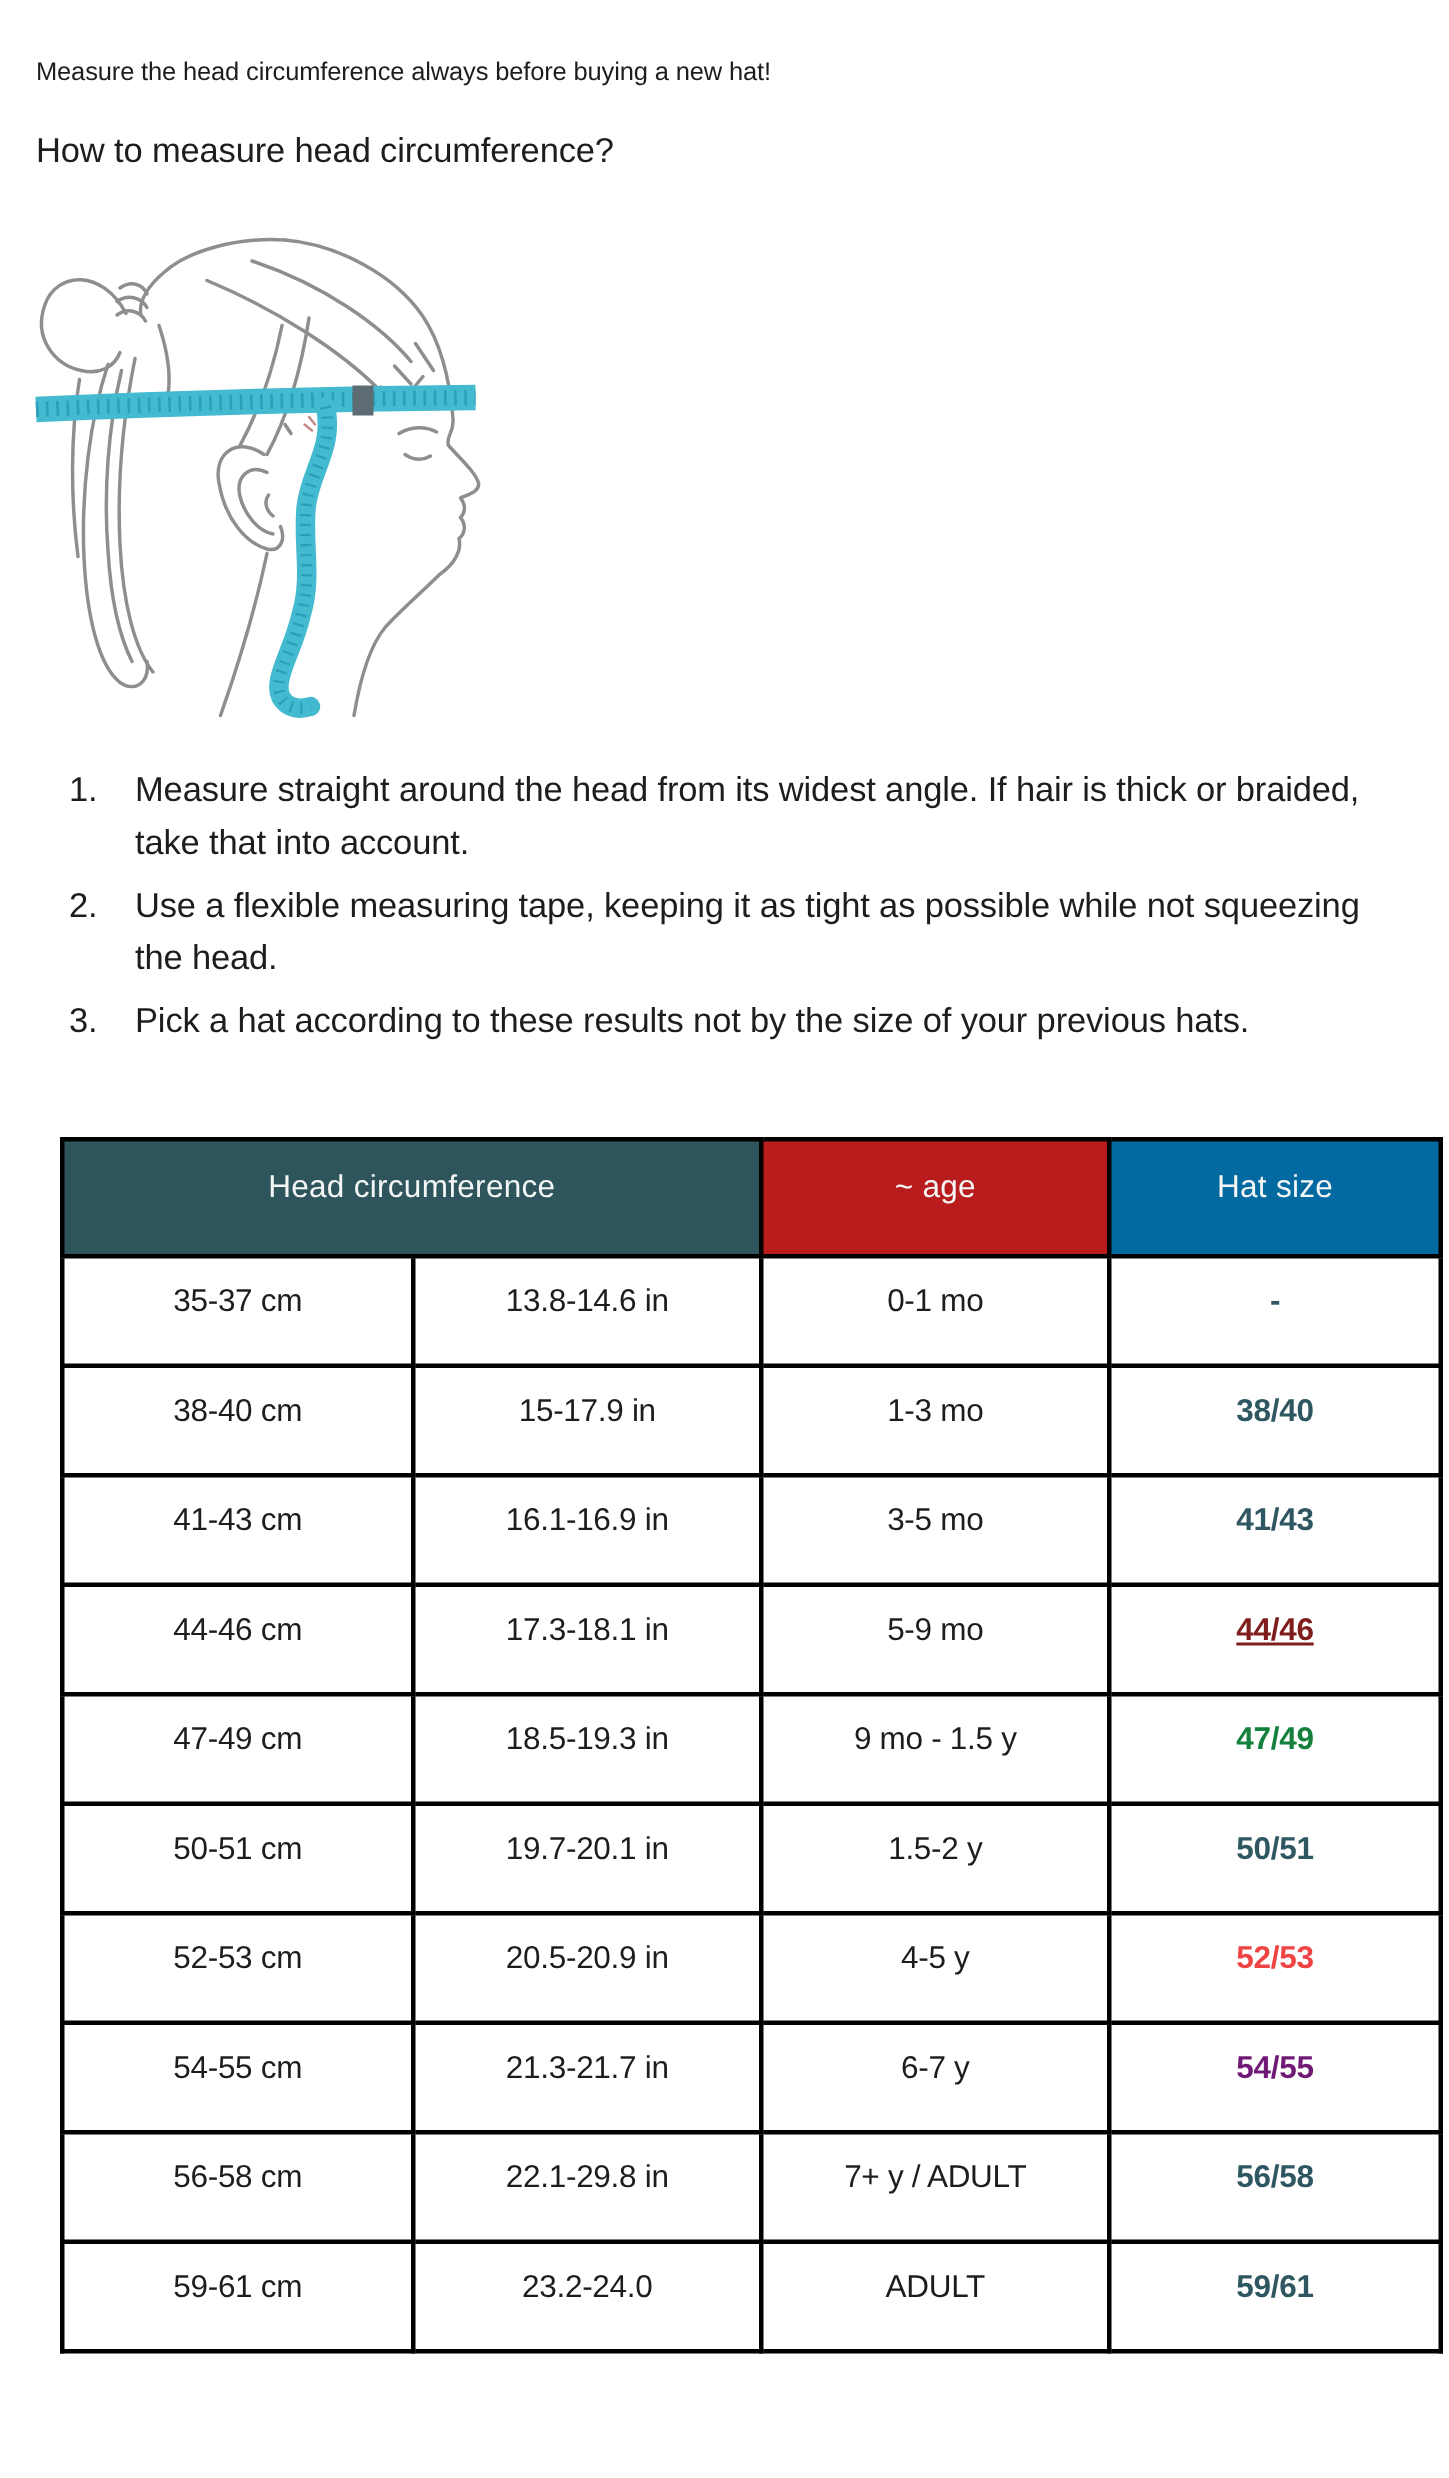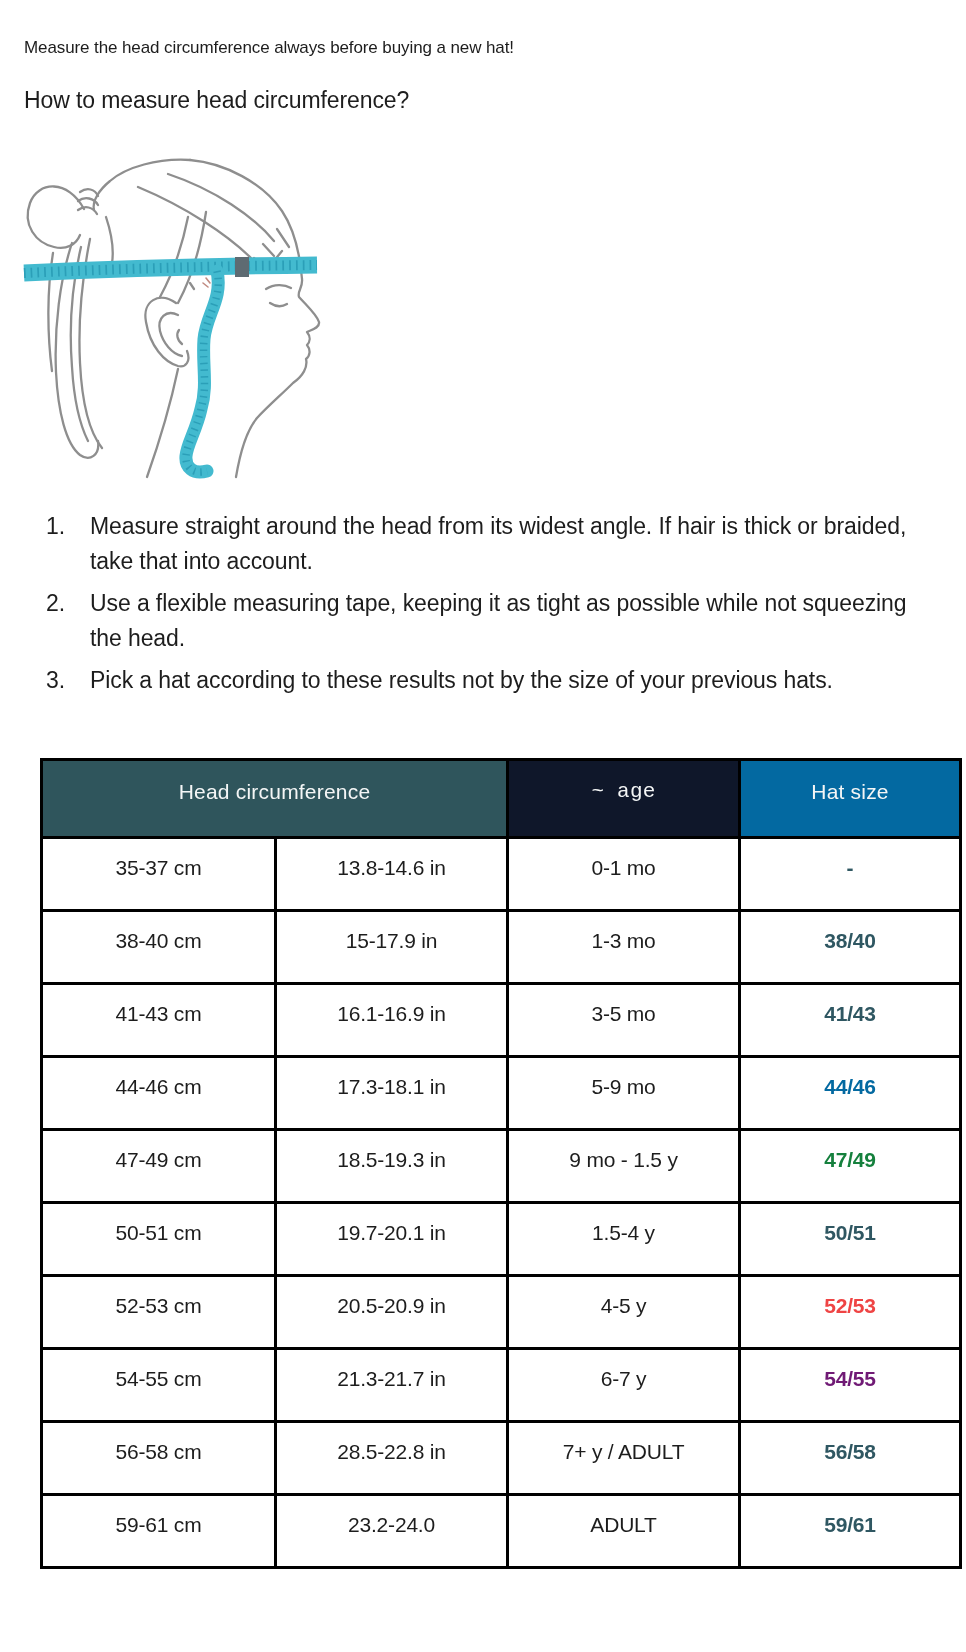--- a/index.html
+++ b/index.html
@@ -125,21 +125,21 @@
   <table class="size-table">
     <colgroup>
         <col class="c1">
         <col class="c2">
         <col class="c3">
         <col class="c4">
       </colgroup>
     <thead>
       <tr>
         <th colspan="2" style="background: rgb(47, 85, 92); color: rgb(244, 246, 246);">Head circumference</th>
-        <th style="background: #0f172a; color: rgb(244, 246, 246); font-family: Liberation Mono, monospace;">~ age</th>
+        <th style="background: #b91c1c; color: rgb(244, 246, 246);">~ age</th>
         <th style="background: #0369a1; color: rgb(244, 246, 246);">Hat size</th>
       </tr>
     </thead>
     <tbody id="size-rows">
         <tr>
           <td>35-37 cm</td>
           <td>13.8-14.6 in</td>
           <td>0-1 mo</td>
           <td class="hat-size" style="color: rgb(47, 87, 98);">-</td>
         </tr>
@@ -152,49 +152,49 @@
         <tr>
           <td>41-43 cm</td>
           <td>16.1-16.9 in</td>
           <td>3-5 mo</td>
           <td class="hat-size" style="color: rgb(47, 87, 98);">41/43</td>
         </tr>
         <tr>
           <td>44-46 cm</td>
           <td>17.3-18.1 in</td>
           <td>5-9 mo</td>
-          <td class="hat-size" style="color: #0369a1;">44/46</td>
+          <td class="hat-size" style="color: #7f1d1d; text-decoration: underline;">44/46</td>
         </tr>
         <tr>
           <td>47-49 cm</td>
           <td>18.5-19.3 in</td>
           <td>9 mo - 1.5 y</td>
           <td class="hat-size" style="color: #15803d;">47/49</td>
         </tr>
         <tr>
           <td>50-51 cm</td>
           <td>19.7-20.1 in</td>
-          <td>1.5-4 y</td>
+          <td>1.5-2 y</td>
           <td class="hat-size" style="color: rgb(47, 87, 98);">50/51</td>
         </tr>
         <tr>
           <td>52-53 cm</td>
           <td>20.5-20.9 in</td>
           <td>4-5 y</td>
           <td class="hat-size" style="color: #ef4444;">52/53</td>
         </tr>
         <tr>
           <td>54-55 cm</td>
           <td>21.3-21.7 in</td>
           <td>6-7 y</td>
           <td class="hat-size" style="color: #701a75;">54/55</td>
         </tr>
         <tr>
           <td>56-58 cm</td>
-          <td>28.5-22.8 in</td>
+          <td>22.1-29.8 in</td>
           <td>7+ y / ADULT</td>
           <td class="hat-size" style="color: rgb(47, 87, 98);">56/58</td>
         </tr>
         <tr>
           <td>59-61 cm</td>
           <td>23.2-24.0</td>
           <td>ADULT</td>
           <td class="hat-size" style="color: rgb(47, 87, 98);">59/61</td>
         </tr>
       </tbody>

